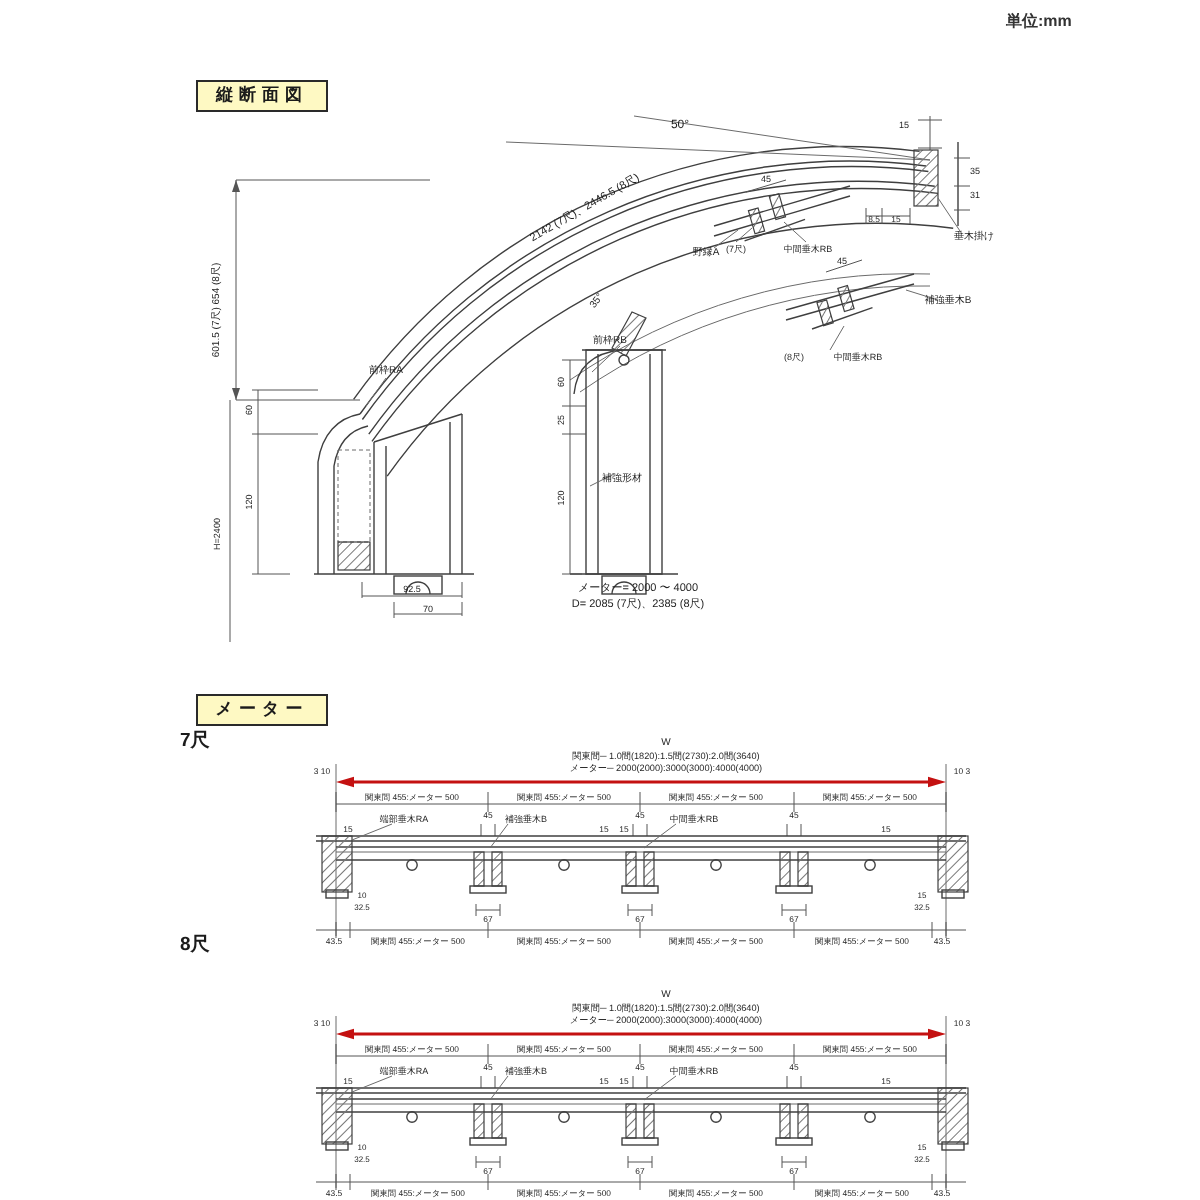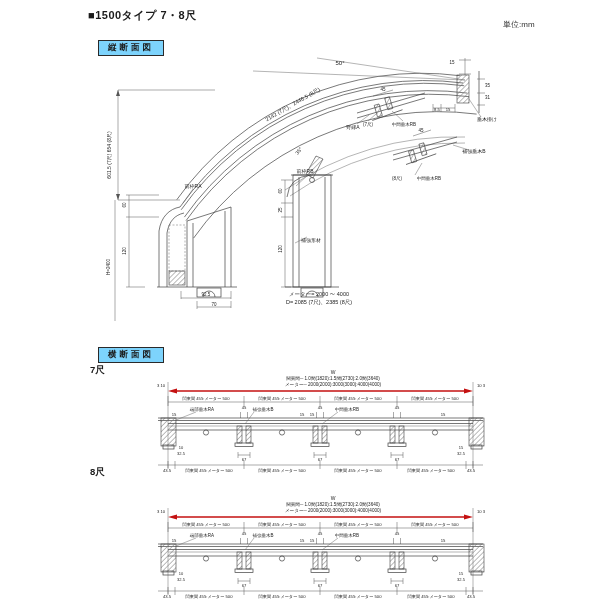--- a/index.html
+++ b/index.html
@@ -1,22 +1,22 @@
 <!DOCTYPE html>
 <html><head>
 <meta charset="utf-8">
 <style>
   html,body{margin:0;padding:0;background:#fff;-webkit-text-size-adjust:none;}
   #page{position:relative;width:600px;height:600px;background:#ffffff;overflow:hidden;
         font-family:"Liberation Sans","DejaVu Sans",sans-serif;color:#1b1b1b;}
   .abs{position:absolute;}
   #title{left:88px;top:8px;font-size:11px;font-weight:bold;letter-spacing:.5px;}
-  #unit{left:503px;top:19px;font-size:8px;color:#333;}
+  #unit{left:503px;top:5px;font-size:8px;color:#333;font-weight:bold;}
   .secbox{width:64px;height:14px;border:1px solid #2a2a2a;display:flex;align-items:center;justify-content:center;
-          font-size:8.5px;font-weight:bold;letter-spacing:3px;background:#7dd3fc;}
+          font-size:8.5px;font-weight:bold;letter-spacing:3px;background:#fef9c3;}
   #box-long{left:98px;top:40px;}
   #box-cross{left:98px;top:347px;}
   .sublabel{font-size:9.5px;font-weight:bold;}
   #lbl7{left:90px;top:364px;}
   #lbl8{left:90px;top:466px;}
   .draw{overflow:visible;}
   #draw-long{left:85px;top:55px;width:460px;height:308px;}
   #draw-c7{left:150px;top:368px;width:345px;height:112px;}
   #draw-c8{left:150px;top:494px;width:345px;height:112px;}
   .ann{position:absolute;white-space:nowrap;color:#1f1f1f;line-height:1;}
@@ -34,21 +34,20 @@
 <div id="page">
 
   <svg width="0" height="0" style="position:absolute" aria-hidden="true">
     <defs>
       <pattern id="hatch" width="3.5" height="3.5" patternUnits="userSpaceOnUse" patternTransform="rotate(45)">
         <line x1="0" y1="0" x2="0" y2="3.5" stroke="#777" stroke-width="1"></line>
       </pattern>
     </defs>
   </svg>
 
-  <div class="abs" id="title">■1500タイプ 7・8尺</div>
   <div class="abs" id="unit">単位:mm</div>
 
   <div class="abs secbox" id="box-long">縦断面図</div>
 
   <div class="abs draw" id="draw-long">
     <svg width="460" height="308" viewBox="0 0 460 308">
 
       <line class="dim" x1="33" y1="35" x2="33" y2="145"></line>
       <line class="dim" x1="33" y1="35" x2="130" y2="35"></line>
       <line class="dim" x1="33" y1="145" x2="95" y2="145"></line>
@@ -175,21 +174,21 @@
       <span class="ann" style="left: 268px; top: 72px; font-size: 5px; transform: translate(-50%, -50%) rotate(0deg);">野縁A</span>
       <span class="ann" style="left: 298px; top: 35px; font-size: 4.5px; transform: translate(-50%, -50%) rotate(0deg);">45</span>
       <span class="ann" style="left: 283px; top: 70px; font-size: 4.5px; transform: translate(-50%, -50%) rotate(0deg);">(7尺)</span>
       <span class="ann" style="left: 319px; top: 70px; font-size: 4.5px; transform: translate(-50%, -50%) rotate(0deg);">中間垂木RB</span>
       <span class="ann" style="left: 336px; top: 76px; font-size: 4.5px; transform: translate(-50%, -50%) rotate(0deg);">45</span>
       <span class="ann" style="left: 389px; top: 96px; font-size: 5px; transform: translate(-50%, -50%) rotate(0deg);">補強垂木B</span>
       <span class="ann" style="left: 312px; top: 124px; font-size: 4.5px; transform: translate(-50%, -50%) rotate(0deg);">(8尺)</span>
       <span class="ann" style="left: 344px; top: 124px; font-size: 4.5px; transform: translate(-50%, -50%) rotate(0deg);">中間垂木RB</span>
     </div>
 
-  <div class="abs secbox" id="box-cross">横断面図</div>
+  <div class="abs secbox" id="box-cross">メーター</div>
   <div class="abs sublabel" id="lbl7">7尺</div>
   <div class="abs sublabel" id="lbl8">8尺</div>
 
   <div class="abs draw crossdraw" id="draw-c7">
     <svg width="345" height="112" viewBox="0 0 345 112">
       <line class="lt" x1="18" y1="14" x2="18" y2="100"></line>
       <line class="lt" x1="323" y1="14" x2="323" y2="100"></line>
 
       <line class="red" x1="24" y1="23" x2="317" y2="23"></line>
       <polygon class="redf" points="18,23 27,20.4 27,25.6"></polygon>

